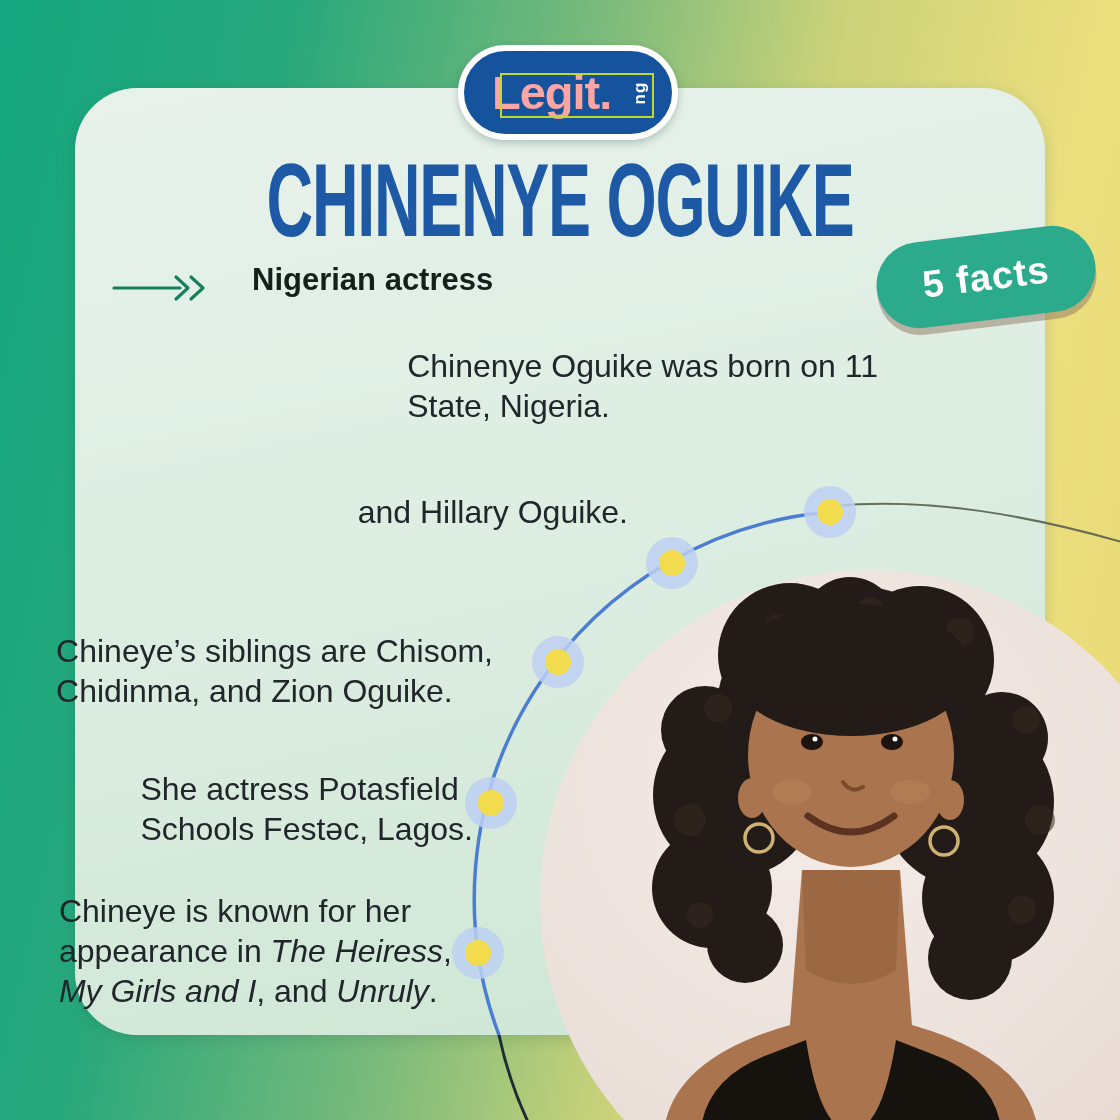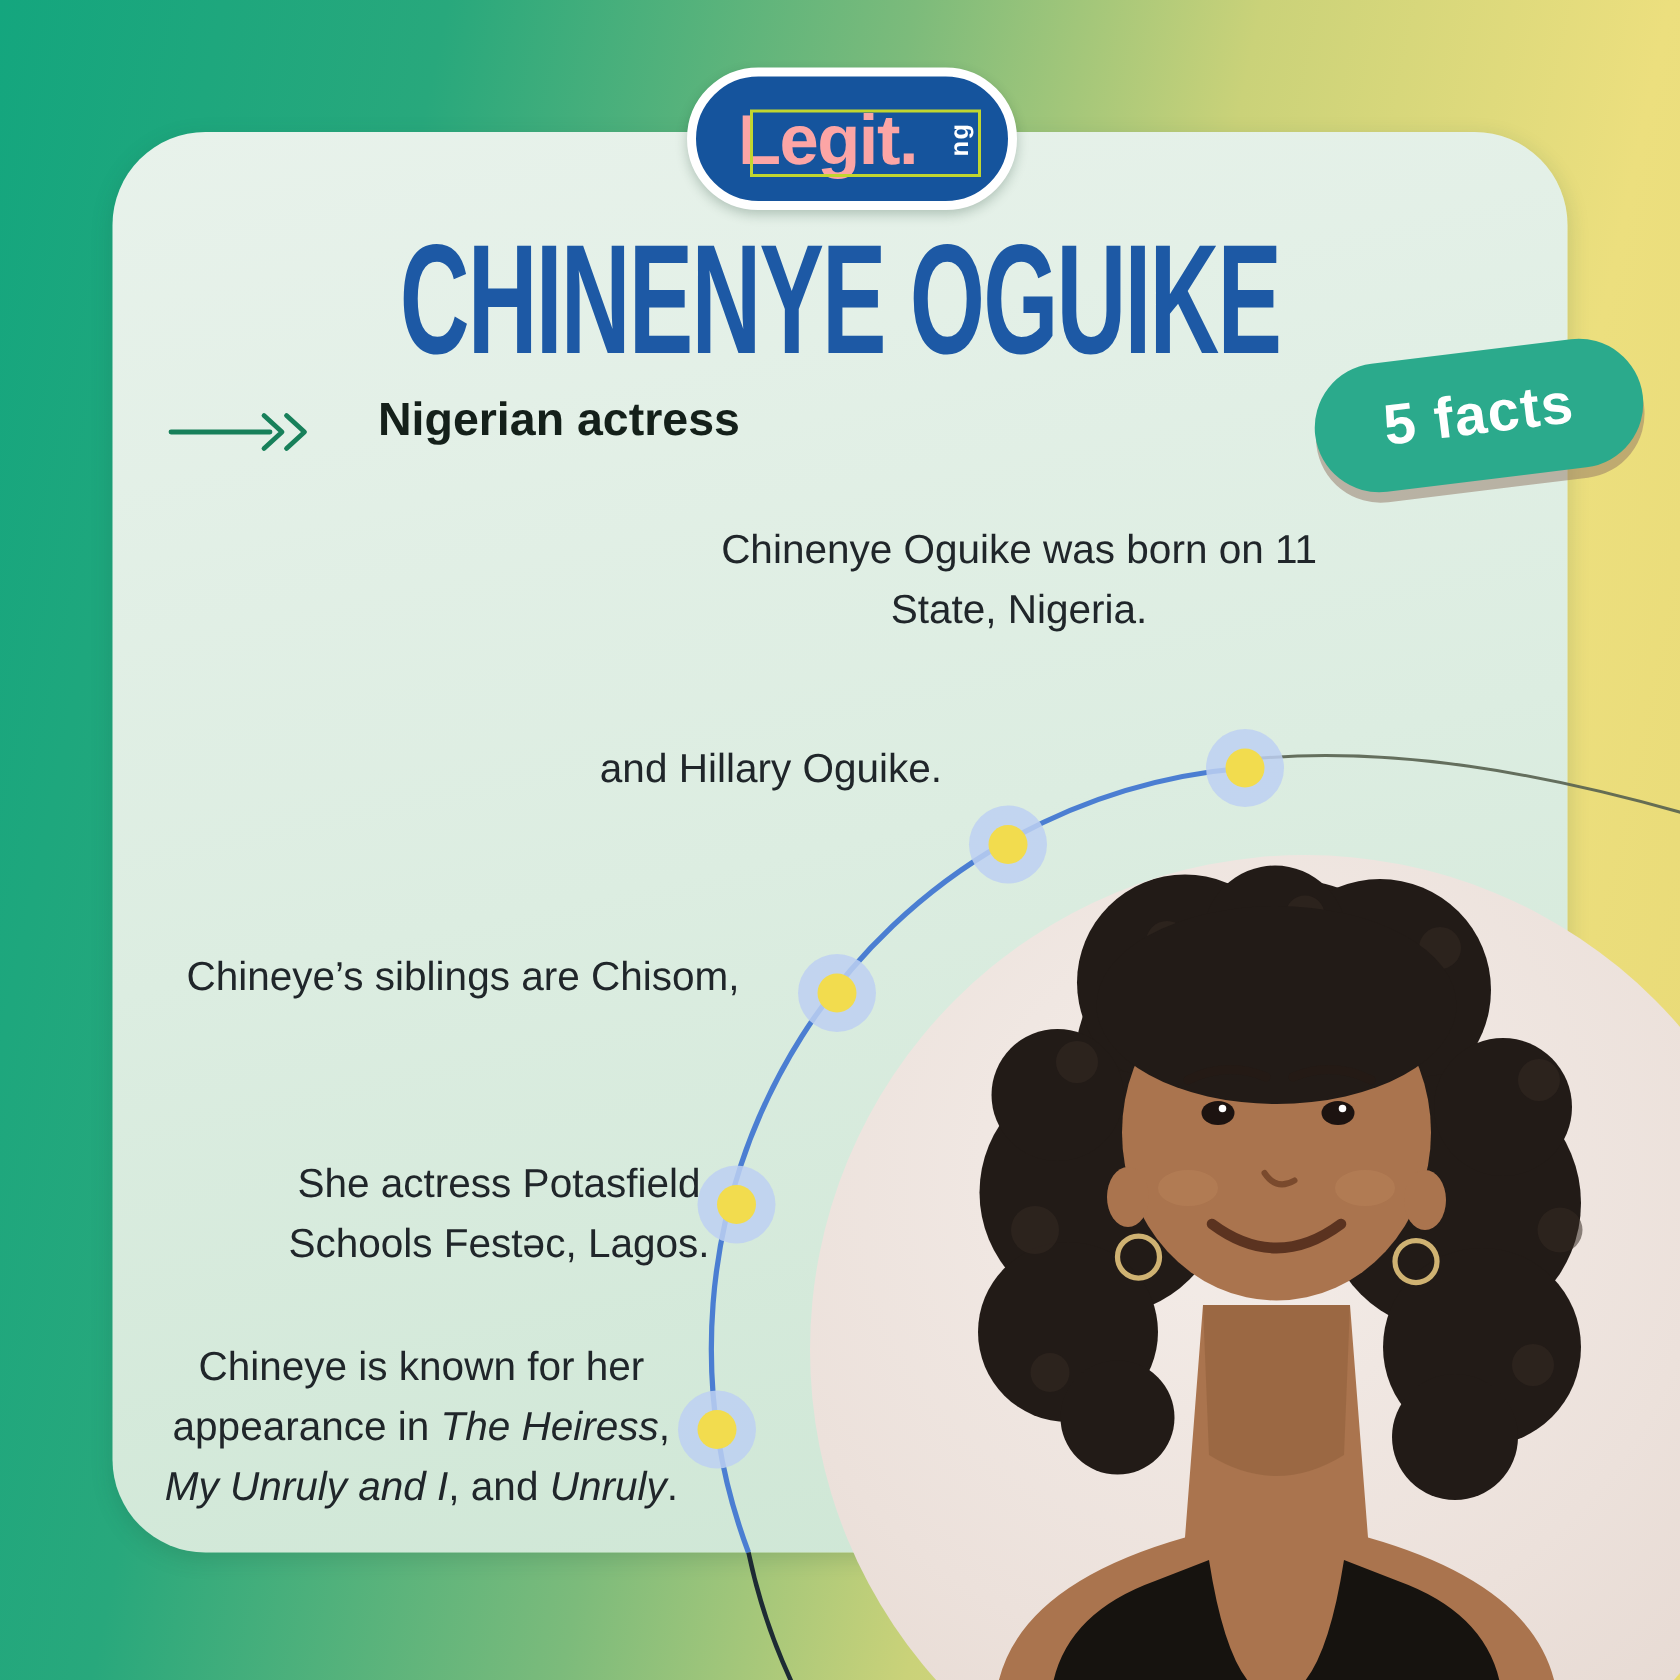--- a/index.html
+++ b/index.html
@@ -37,21 +37,21 @@
       transform:scaleX(0.62);transform-origin:50% 0;letter-spacing:-2px;white-space:nowrap;}
 
   .arrow{position:absolute;left:112px;top:272px;width:104px;height:32px;}
   .subtitle{position:absolute;left:240px;top:262px;font-size:31px;font-weight:bold;color:#14201a;margin-left:12px;}
 
   .badge{position:absolute;left:876px;top:234px;width:220px;height:86px;border-radius:44px;
       background:var(--badge_teal);color:#fff;font-size:38px;font-weight:bold;letter-spacing:1px;
       display:flex;align-items:center;justify-content:center;transform:rotate(-7deg);
       box-shadow:0 7px 0 rgba(145,118,100,.5);}
 
-  .fact{position:absolute;text-align:center;font-size:27px;line-height:40px;color:var(--text_dark);white-space:nowrap;}
+  .fact{position:absolute;text-align:left;font-size:32px;line-height:40px;color:var(--text_dark);white-space:nowrap;}
   .fact em{font-style:italic;}
   .fact-1{top:346px;right:242px;}
   .fact-2{top:492px;right:492px;}
   .fact-3{top:631px;right:627px;}
   .fact-4{top:769px;right:647px;}
   .fact-5{top:891px;right:668px;}
 </style>
 </head>
 <body>
 
@@ -163,23 +163,24 @@
 
   <div class="fact fact-1">
       <div><span>Chinenye Oguike was born on 11</span></div>
       <div><span>State, Nigeria.</span></div>
     </div>
   <div class="fact fact-2">
       <div><span>and Hillary Oguike.</span></div>
     </div>
   <div class="fact fact-3">
       <div><span>Chineye’s siblings are Chisom,</span></div>
+      <div><span>Chidinma, and Zion Oguike.</span></div>
     </div>
   <div class="fact fact-4">
       <div><span>She actress Potasfield</span></div>
       <div><span>Schools Festəc, Lagos.</span></div>
     </div>
   <div class="fact fact-5">
       <div><span>Chineye is known for her</span></div>
       <div><span>appearance in </span><em>The Heiress</em><span>,</span></div>
-      <div><em>My Unruly and I</em><span>, and </span><em>Unruly</em><span>.</span></div>
+      <div><em>My Girls and I</em><span>, and </span><em>Unruly</em><span>.</span></div>
     </div>
 </div>
 
 </body></html>

